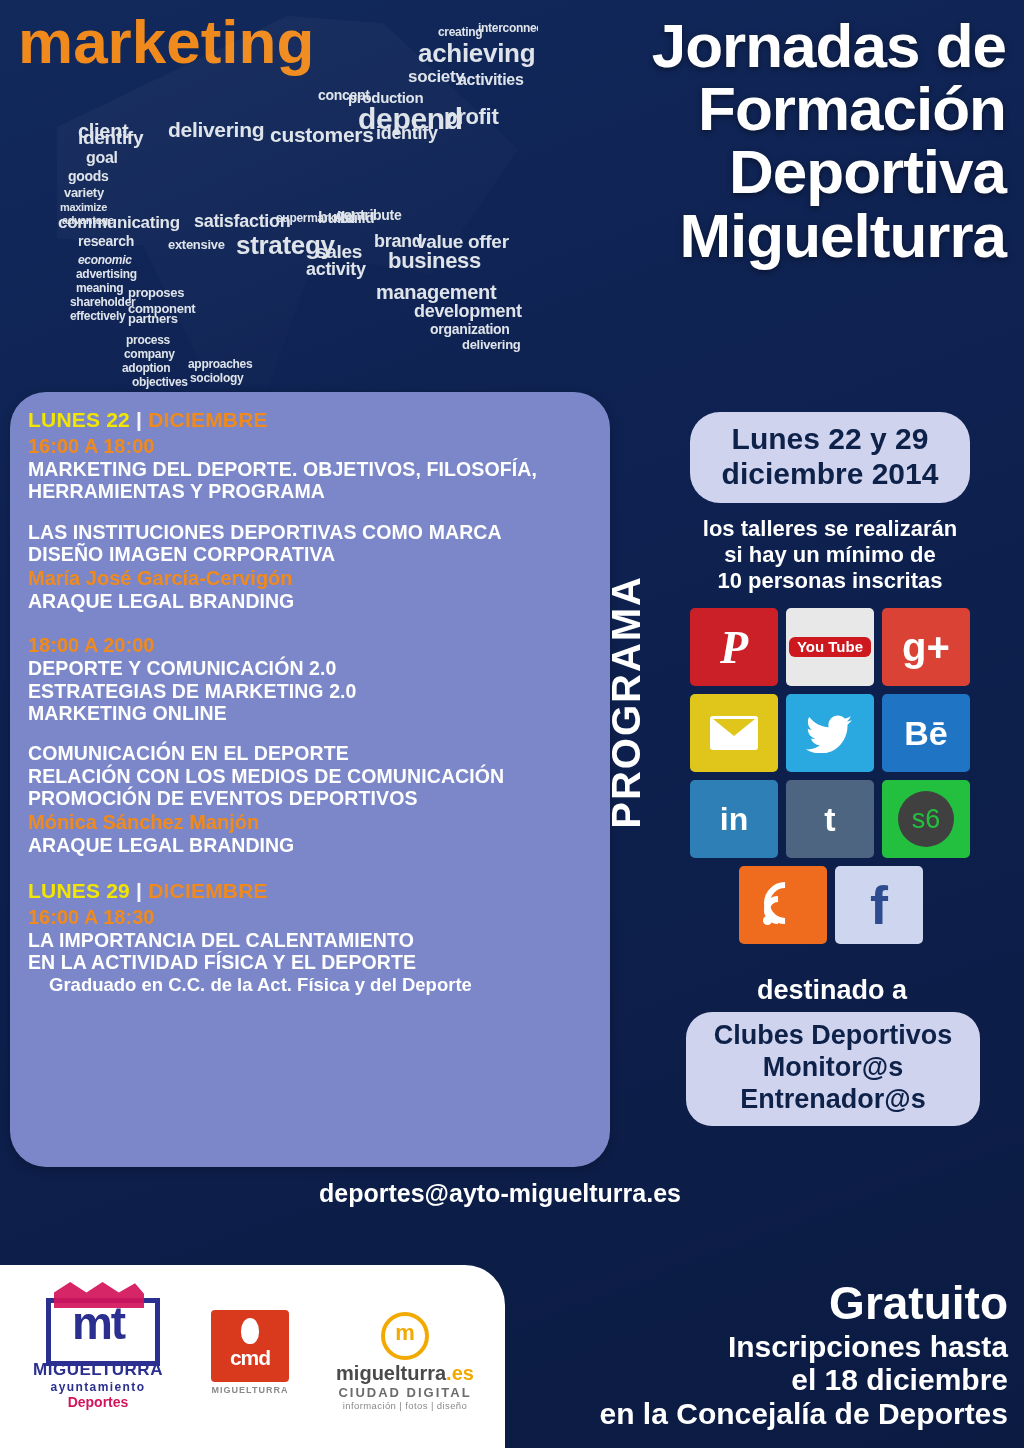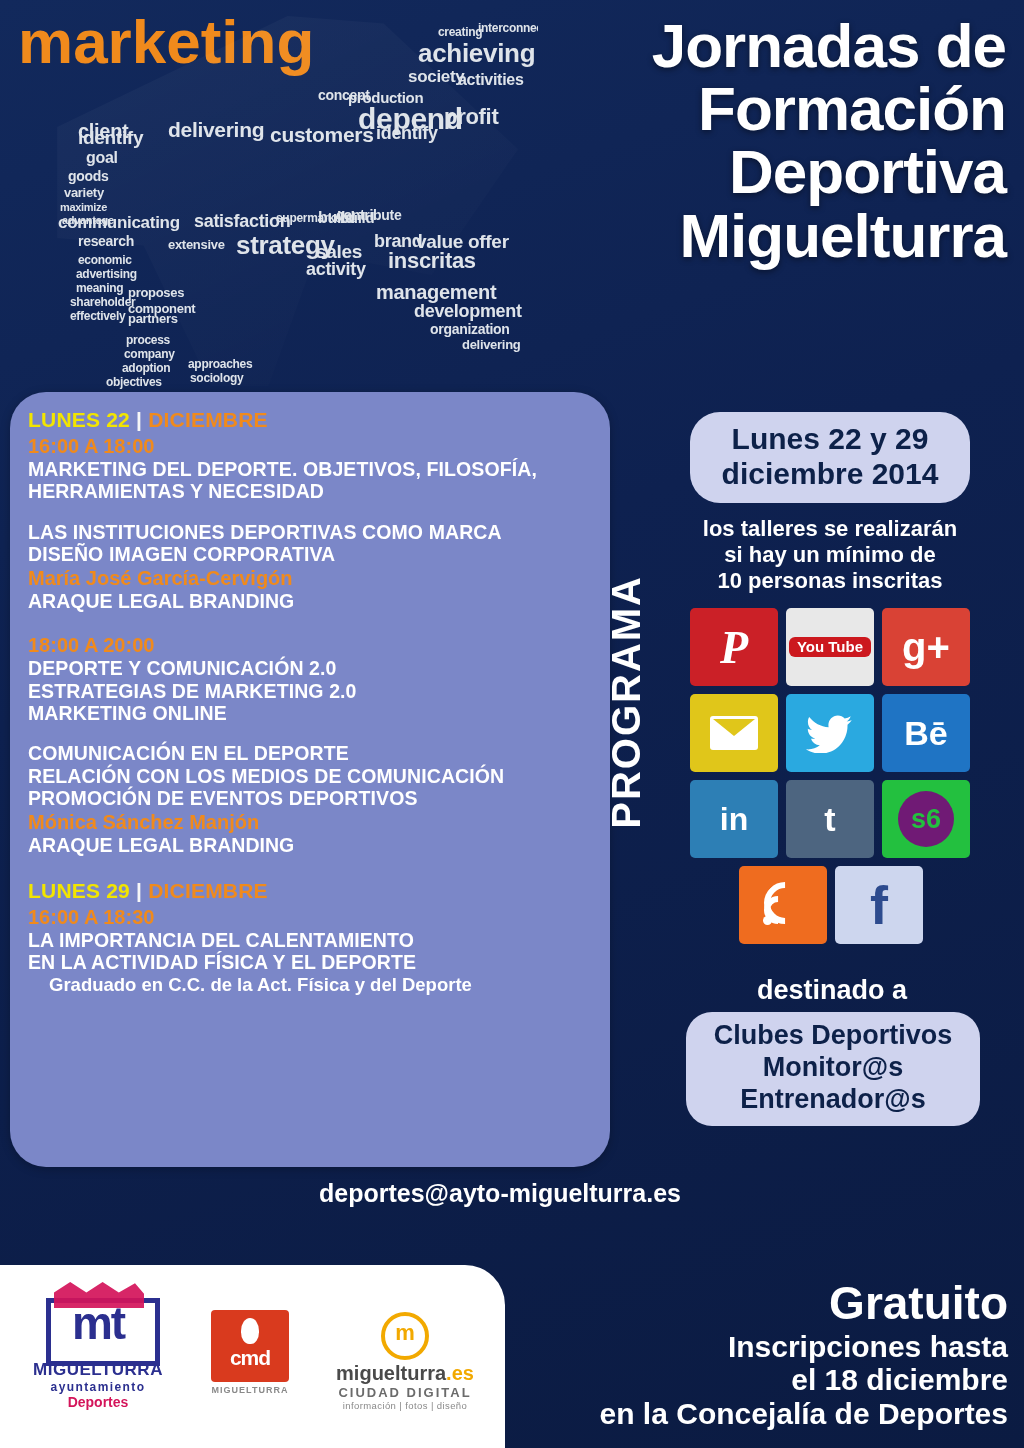--- a/index.html
+++ b/index.html
@@ -215,23 +215,23 @@
   .glyph-mail:after {
     content: "";
     position: absolute; left: 3px; top: 3px;
     width: 0; height: 0;
     border-left: 21px solid transparent;
     border-right: 21px solid transparent;
     border-top: 17px solid #e0c61a;
   }
   .glyph-circle {
     width: 56px; height: 56px; border-radius: 50%;
-    background: #701a75; color: #23c03f;
+    background: #404040; color: #23c03f;
     display: flex; align-items: center; justify-content: center;
-    font-size: 27px; font-weight: 700;
+    font-size: 27px; font-weight: 400;
   }
   .glyph-rss {
     width: 46px; height: 46px; position: relative;
   }
   .glyph-rss span {
     position: absolute; border: 6px solid #fff; border-radius: 50%;
     border-right-color: transparent; border-top-color: transparent;
     transform: rotate(45deg);
     left: 4px; bottom: 4px;
   }
@@ -401,40 +401,40 @@
     <div class="w w" style="left:176px; top:206px; font-size:18px;">satisfaction</div>
     <div class="w g" style="left:258px; top:206px; font-size:12px;">supermarkets</div>
     <div class="w y" style="left:322px; top:204px; font-size:15px;">build</div>
     <div class="w y" style="left:318px; top:202px; font-size:14px;">contribute</div>
     <div class="w y" style="left:300px; top:204px; font-size:16px;">build</div>
     <div class="w y" style="left:218px; top:226px; font-size:26px;">strategy</div>
     <div class="w y" style="left:298px; top:236px; font-size:19px;">sales</div>
     <div class="w y" style="left:356px; top:226px; font-size:18px;">brand</div>
     <div class="w y" style="left:398px; top:226px; font-size:19px;">value</div>
     <div class="w y" style="left:450px; top:226px; font-size:19px;">offer</div>
-    <div class="w y" style="left:370px; top:244px; font-size:22px;">inscritas</div>
+    <div class="w y" style="left:370px; top:244px; font-size:22px;">business</div>
     <div class="w w" style="left:288px; top:254px; font-size:18px;">activity</div>
     <div class="w g" style="left:60px; top:228px; font-size:14px;">research</div>
     <div class="w g" style="left:150px; top:232px; font-size:13px;">extensive</div>
     <div class="w y" style="left:358px; top:276px; font-size:20px;">management</div>
     <div class="w y" style="left:396px; top:296px; font-size:18px;">development</div>
     <div class="w g" style="left:412px; top:316px; font-size:14px;">organization</div>
     <div class="w g" style="left:444px; top:332px; font-size:13px;">delivering</div>
-    <div class="w g" style="left:60px; top:248px; font-size:12px;">economic</div>
+    <div class="w g" style="left:60px; top:248px; font-size:12px;font-style:italic;">economic</div>
     <div class="w g" style="left:58px; top:262px; font-size:12px;">advertising</div>
     <div class="w g" style="left:58px; top:276px; font-size:12px;">meaning</div>
     <div class="w g" style="left:52px; top:290px; font-size:12px;">shareholder</div>
     <div class="w g" style="left:52px; top:304px; font-size:12px;">effectively</div>
     <div class="w g" style="left:110px; top:280px; font-size:13px;">proposes</div>
     <div class="w g" style="left:110px; top:296px; font-size:13px;">component</div>
     <div class="w g" style="left:110px; top:306px; font-size:13px;">partners</div>
     <div class="w g" style="left:108px; top:328px; font-size:12px;">process</div>
     <div class="w g" style="left:106px; top:342px; font-size:12px;">company</div>
     <div class="w g" style="left:104px; top:356px; font-size:12px;">adoption</div>
-    <div class="w g" style="left:88px; top:370px; font-size:12px;">objectives</div>
+    <div class="w g" style="left:114px; top:370px; font-size:12px;">objectives</div>
     <div class="w g" style="left:170px; top:352px; font-size:12px;">approaches</div>
     <div class="w g" style="left:172px; top:366px; font-size:12px;">sociology</div>
     <div class="w w" style="left:420px; top:20px; font-size:12px;">creating</div>
     <div class="w y" style="left:400px; top:34px; font-size:26px;">achieving</div>
     <div class="w g" style="left:460px; top:16px; font-size:12px;">interconnect</div>
     <div class="w w" style="left:390px; top:62px; font-size:17px;">society</div>
     <div class="w g" style="left:440px; top:66px; font-size:16px;">activities</div>
     <div class="w y" style="left:340px; top:98px; font-size:30px;">depend</div>
     <div class="w y" style="left:426px; top:100px; font-size:22px;">profit</div>
     <div class="w w" style="left:300px; top:82px; font-size:14px;">concept</div>
@@ -451,21 +451,21 @@
   <div class="program-panel">
     <div class="prog-inner">
 
       <div class="day">
         <span>LUNES 22</span>
         <span class="sep">|</span>
         <span class="mes">DICIEMBRE</span>
       </div>
       <div class="hour">16:00 A 18:00</div>
       <div class="line">MARKETING DEL DEPORTE. OBJETIVOS, FILOSOFÍA,</div>
-      <div class="line">HERRAMIENTAS Y NECESIDAD</div>
+      <div class="line">HERRAMIENTAS Y PROGRAMA</div>
       <div class="gap"></div>
       <div class="line">LAS INSTITUCIONES DEPORTIVAS COMO MARCA</div>
       <div class="line">DISEÑO IMAGEN CORPORATIVA</div>
       <div class="speaker">María José García-Cervigón</div>
       <div class="org">ARAQUE LEGAL BRANDING</div>
 
       <div class="gap"></div>
       <div class="hour">18:00 A 20:00</div>
       <div class="line">DEPORTE Y COMUNICACIÓN 2.0</div>
       <div class="line">ESTRATEGIAS DE MARKETING 2.0</div>

